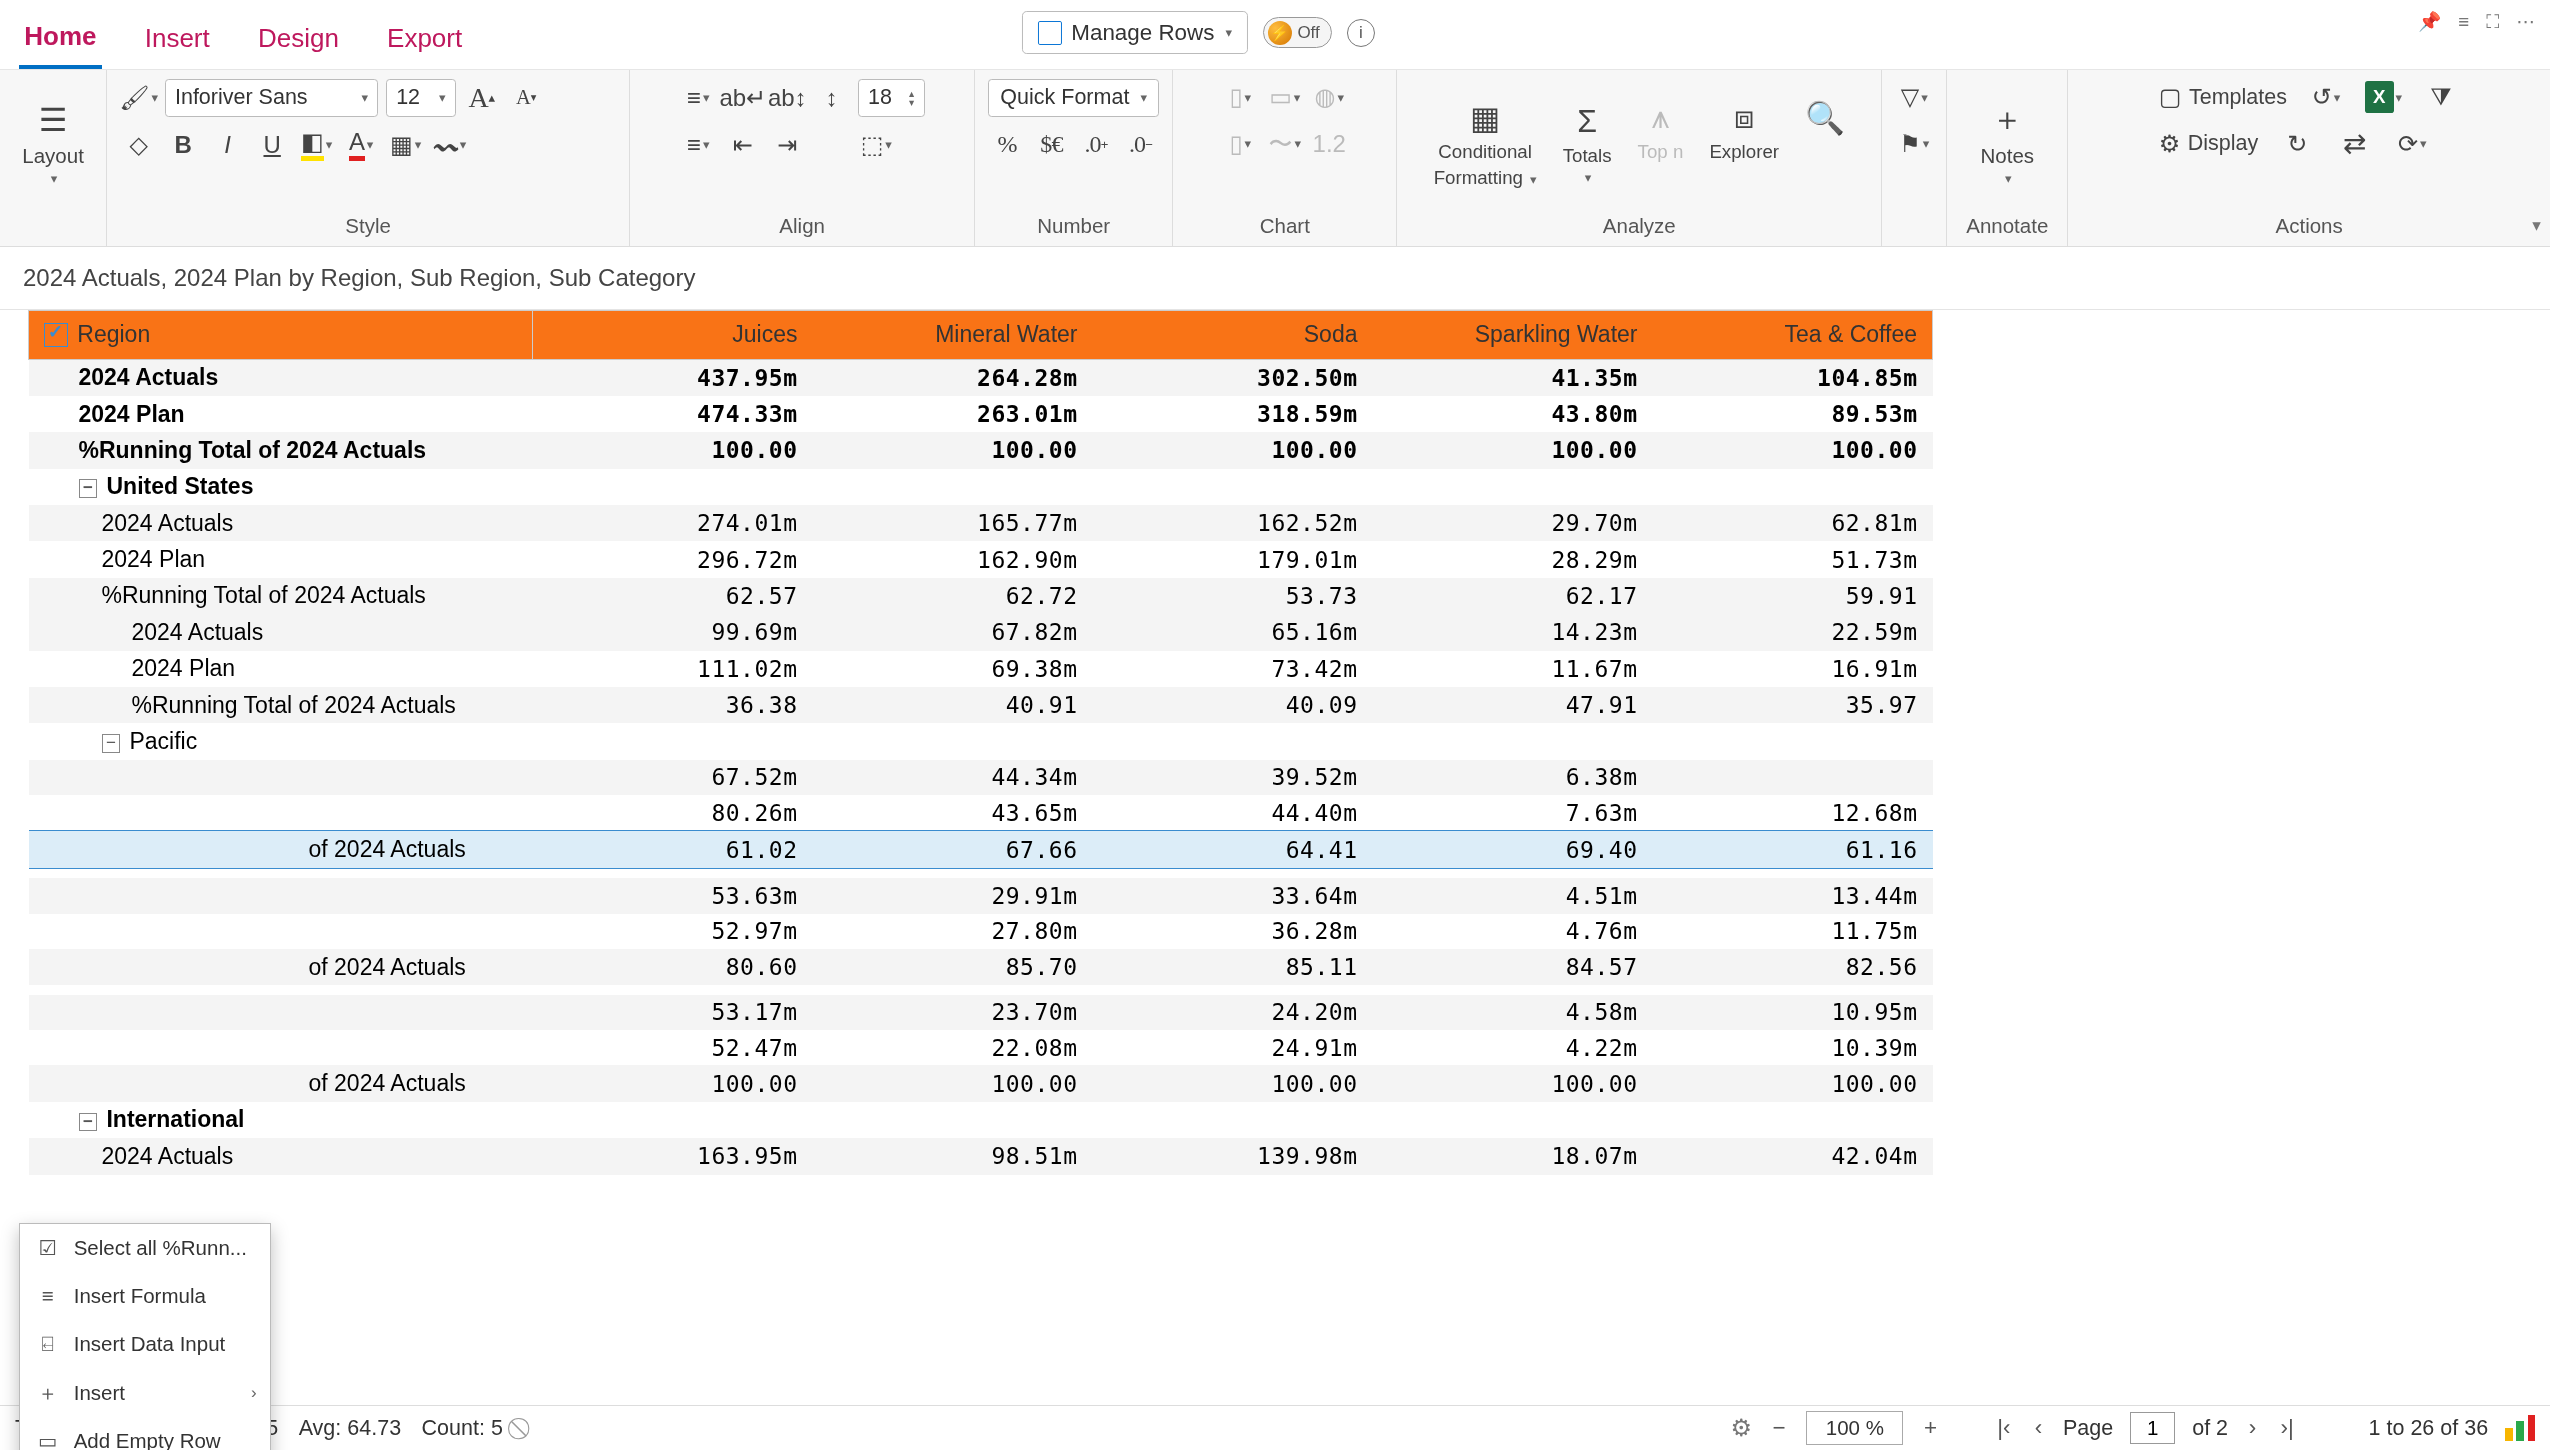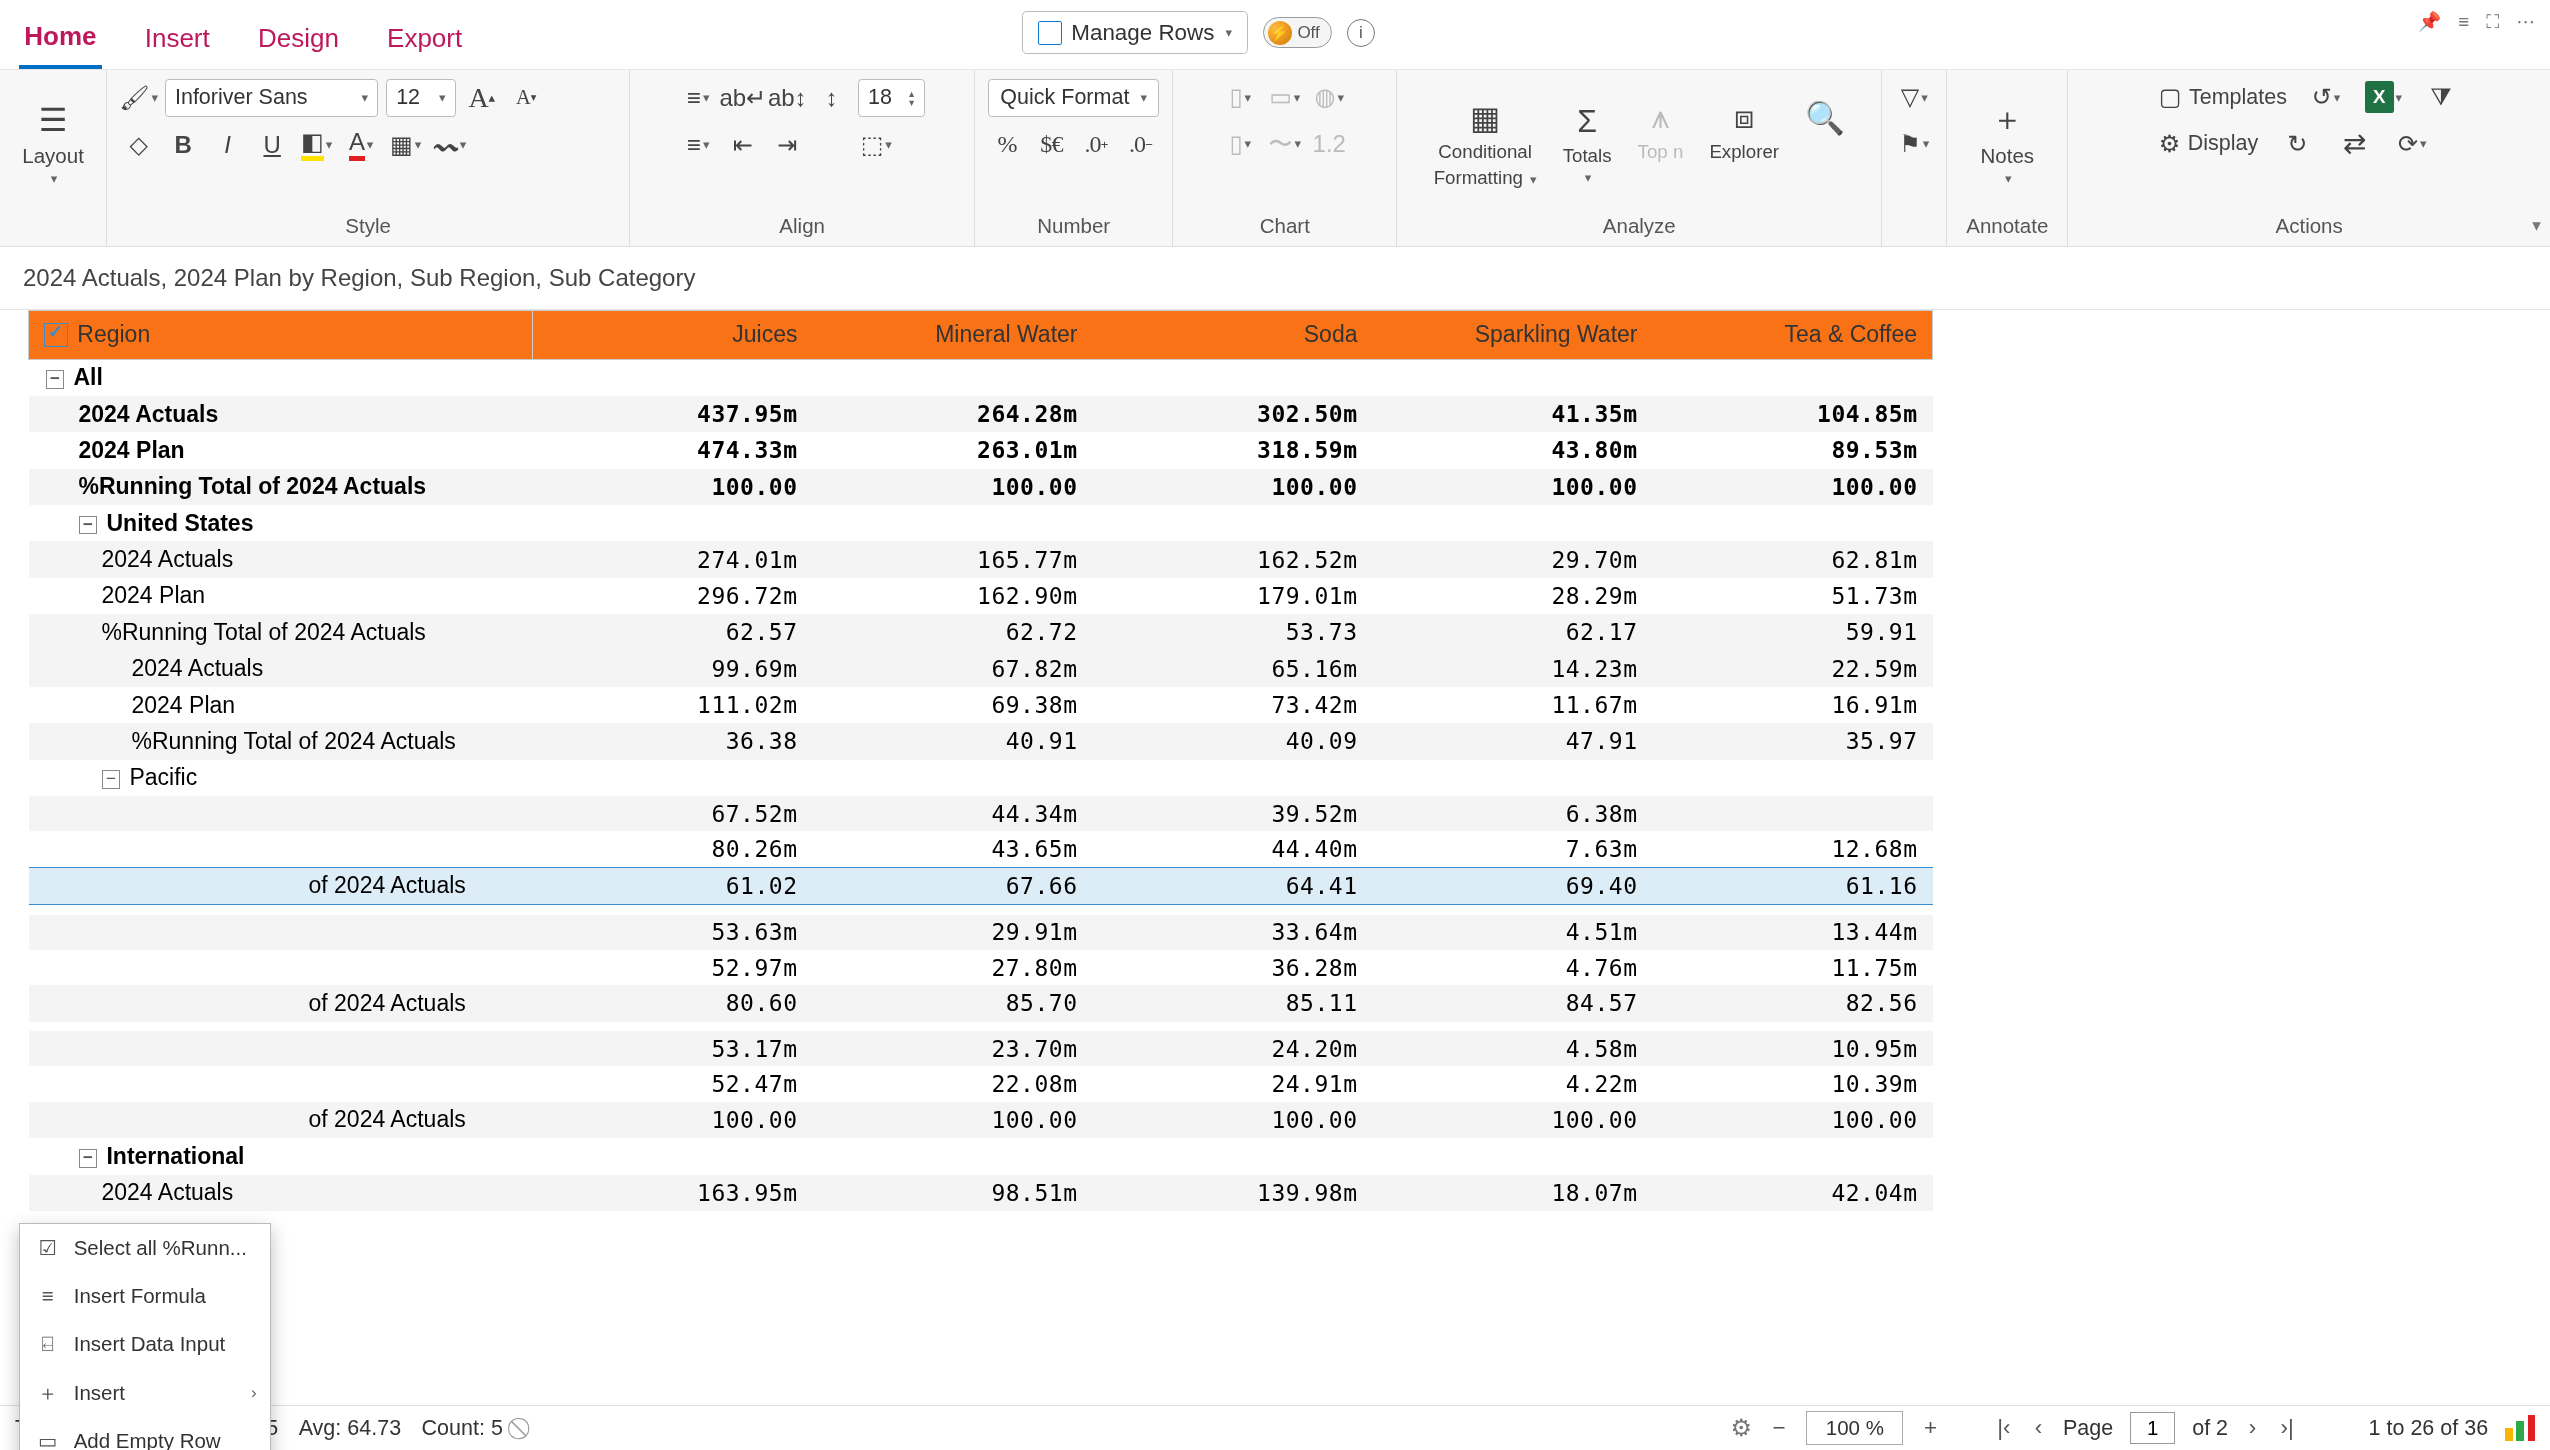--- a/index.html
+++ b/index.html
@@ -342,28 +342,20 @@
         </span>
       </th>
       <th>Juices</th>
       <th>Mineral Water</th>
       <th>Soda</th>
       <th>Sparkling Water</th>
       <th>Tea &amp; Coffee</th>
     </tr>
   </thead>
   <tbody>
-    <tr class="bold-row">
-          <td class="rhead ind0"><span class="exp">−</span><span>All</span></td>
-          <td></td>
-          <td></td>
-          <td></td>
-          <td></td>
-          <td></td>
-        </tr>
     <tr class="bold-row stripe">
           <td class="rhead ind1">2024 Actuals</td>
           <td class="num">437.95m</td>
           <td class="num">264.28m</td>
           <td class="num">302.50m</td>
           <td class="num">41.35m</td>
           <td class="num">104.85m</td>
         </tr>
     <tr class="bold-row">
           <td class="rhead ind1">2024 Plan</td>

